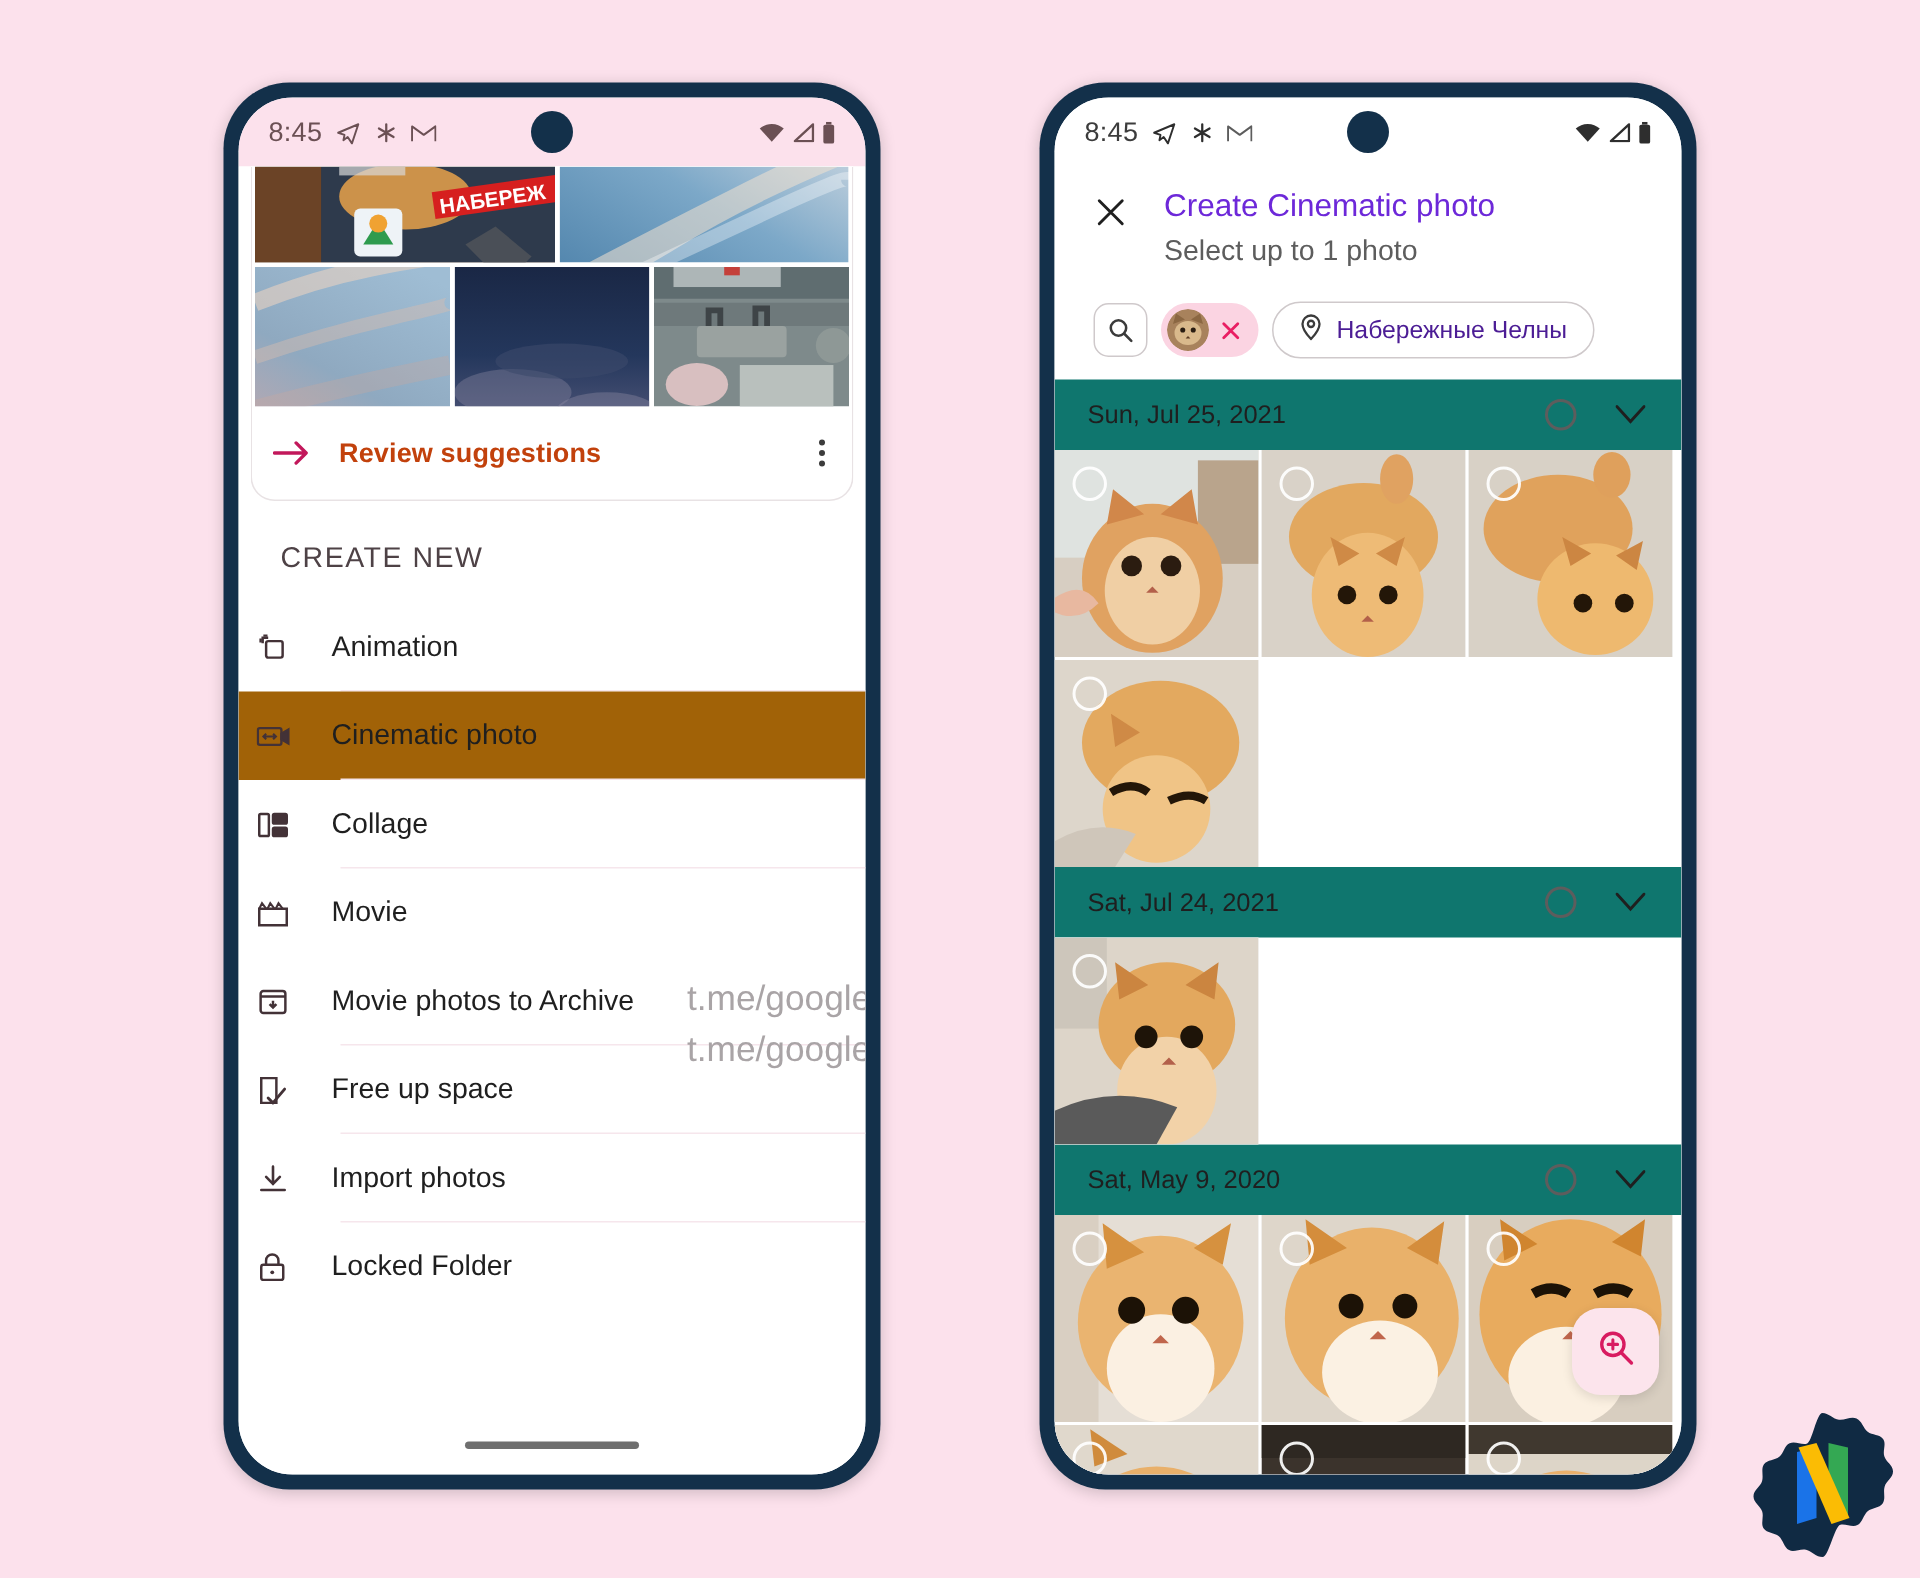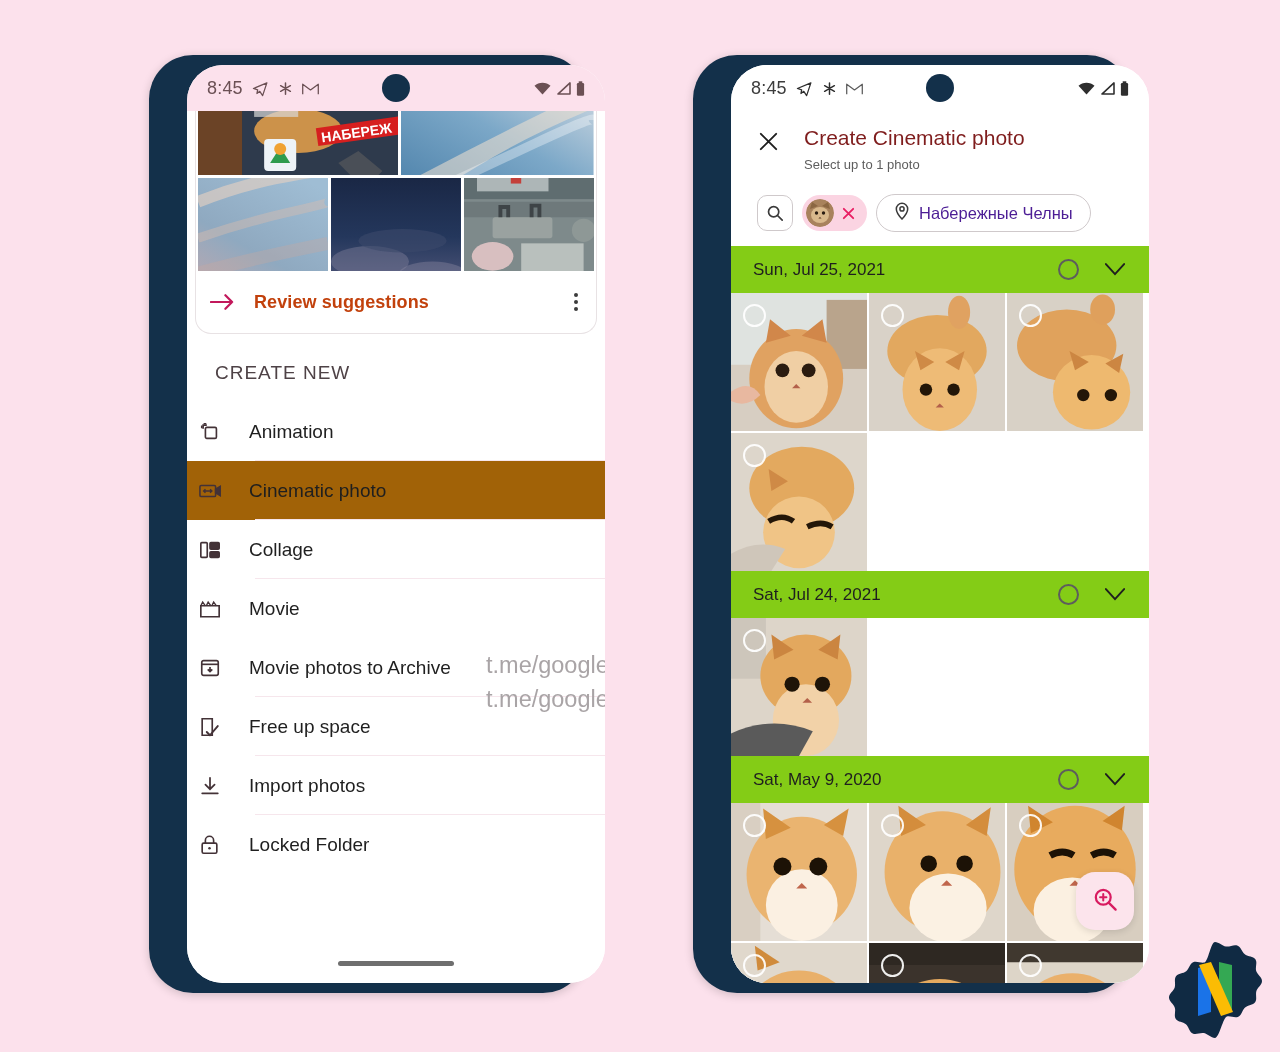--- a/index.html
+++ b/index.html
@@ -18,21 +18,20 @@
     border-radius: 44px;
     padding: 10px;
     box-shadow: 0 2px 10px rgba(0,0,0,.18);
   }
   .phone-screen {
     width: 100%; height: 100%;
     border-radius: 36px;
     overflow: hidden;
     background: #ffffff;
     position: relative;
-    margin-left: 28px;
   }
   #phone-left  { left: 149px; top: 55px;  width: 438px; height: 938px; }
   #phone-right { left: 693px; top: 55px;  width: 438px; height: 938px; }
 
   
   .statusbar {
     height: 46px; position: relative;
     display: flex; align-items: center;
     padding: 0 20px;
   }
@@ -104,22 +103,22 @@
   .home-ind {
     position: absolute; bottom: 17px; left: 50%; transform: translateX(-50%);
     width: 116px; height: 5px; border-radius: 3px; background: #6f6f6f;
   }
 
   
   .r-body { height: calc(100% - 46px); background: #fff; position: relative; overflow: hidden; }
   .r-head { display: flex; align-items: flex-start; padding: 15px 0 0 26px; }
   .r-close { width: 30px; color: #1f1f1f; padding-top: 4px; }
   .r-titles { margin-left: 17px; }
-  .r-title { font-size: 21px; color: #7f1d1d; }
-  .r-sub { font-size: 13px; color: #5d5d5d; margin-top: 7px; }
+  .r-title { font-size: 21px; color: #6d28d9; }
+  .r-sub { font-size: 19px; color: #5d5d5d; margin-top: 7px; }
 
   .chip-row { display: flex; align-items: center; gap: 9px; padding: 22px 0 0 26px; }
   .chip-search {
     width: 36px; height: 36px; border: 1px solid #cfc9cb; border-radius: 10px;
     display: flex; align-items: center; justify-content: center; color: #3b3b3b;
   }
   .chip-person {
     height: 36px; border-radius: 18px; background: #fbd4e2;
     display: flex; align-items: center; gap: 7px; padding: 0 11px 0 4px;
   }
@@ -128,21 +127,21 @@
   }
   .chip-x { color: #e91e63; display: flex; }
   .chip-place {
     height: 38px; border: 1px solid #cfc9cb; border-radius: 19px;
     display: flex; align-items: center; gap: 9px; padding: 0 17px;
     font-size: 16.5px; color: #4c1d95;
   }
 
   .date-row {
     display: flex; align-items: center;
-    height: 47px; padding: 0 24px 0 22px; background: #84cc16;
+    height: 47px; padding: 0 24px 0 22px; background: #0f766e;
   }
   .date-label { font-size: 17px; color: #1f1f1f; }
   .date-ctrls { margin-left: auto; display: flex; align-items: center; gap: 26px; }
   .radio-o {
     width: 21px; height: 21px; border-radius: 50%;
     border: 2px solid #5d5d5d;
   }
   .chev { color: #1f1f1f; display: flex; }
 
   .pgrid { display: flex; flex-wrap: wrap; gap: 2px; padding: 0 0 0 0; }

